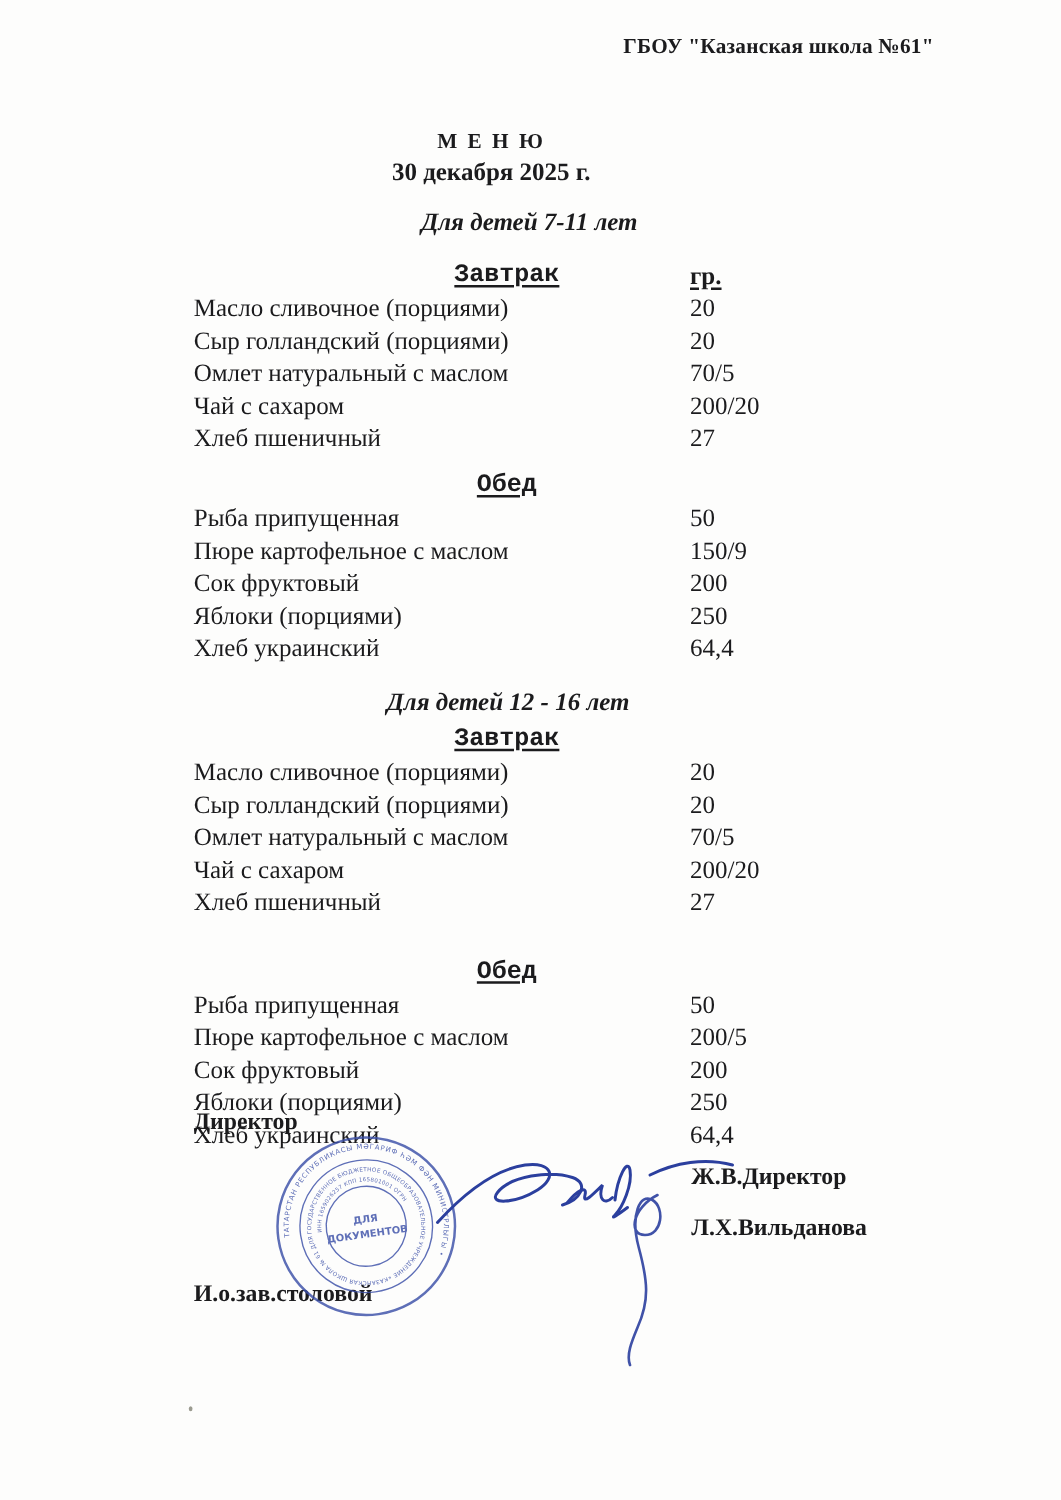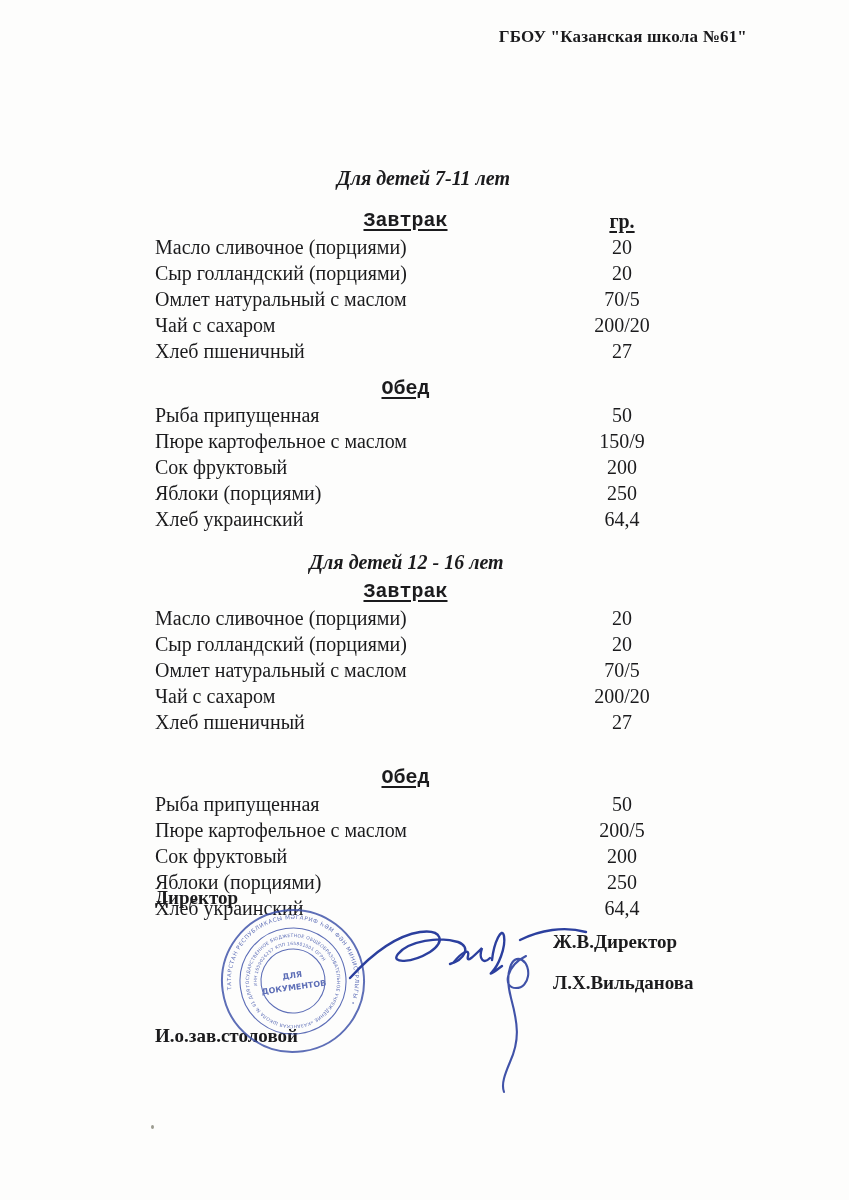--- a/index.html
+++ b/index.html
@@ -22,21 +22,21 @@
     position:absolute; left:0; text-align:center;
     font-size:20px; font-weight:bold; font-style:italic;padding-left:23px;
   }
   #age1 { top:167px; right:25px; }
   #age2 { top:551px; right:59px; }
   
   .meal { position:absolute; left:155px; width:537px; font-size:20px; }
   #mealA1 { top:208px; } #mealA2 { top:376px; }
   #mealB1 { top:579px; } #mealB2 { top:765px; }
   .mrow { display:grid; grid-template-columns:1fr 140px; line-height:26px; }
-  .mval { text-align:center; }
+  .mval { text-align:left; }
   .mhead .mname {
     font-weight:bold; text-align:center; text-decoration:underline;
     text-underline-offset:3px; transform:translateX(52px);font-family:Liberation Mono, monospace;
   }
   .mhead .mval {
     font-weight:bold; text-decoration:underline; text-underline-offset:3px;
   }
   
   .sig-role { position:absolute; left:155px; font-size:19px; font-weight:bold; }
   .sig-name { position:absolute; left:553px; font-size:19px; font-weight:bold; }
@@ -50,20 +50,24 @@
   .speck { position:absolute; width:3px; height:4px; background:#9b9b90; border-radius:50%; }
   #speck1 { left:151px; top:1125px; }
 </style>
 </head>
 <body>
 
 <div class="page">
 
   <div class="org">ГБОУ "Казанская школа №61"</div>
 
+  <div class="titleblock">
+    <div class="title">М Е Н Ю</div>
+    <div class="date">30 декабря 2025 г.</div>
+  </div>
 
   <div class="agetitle" id="age1">Для детей 7-11 лет</div>
 
   <div class="meal" id="mealA1">
     <div class="mrow mhead">
       <span class="mname">Завтрак</span>
       <span class="mval">гр.</span>
     </div>
     <div>
         <div class="mrow">

